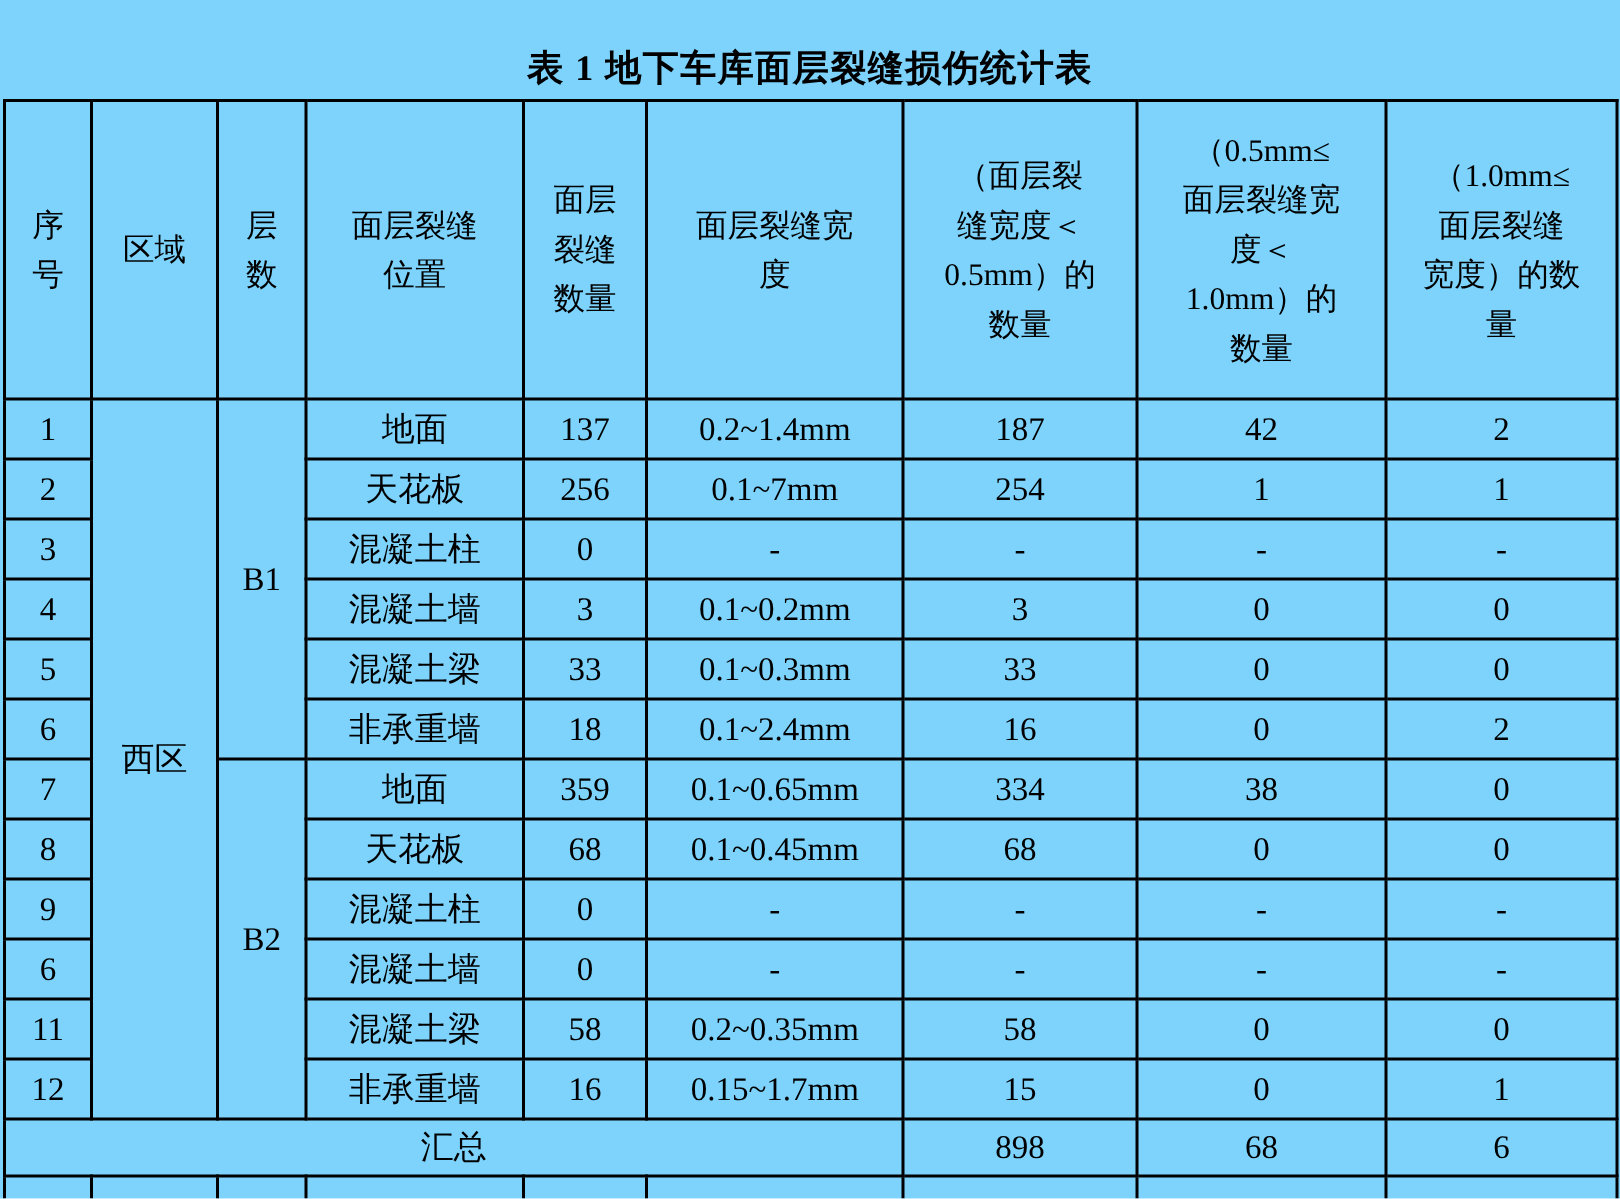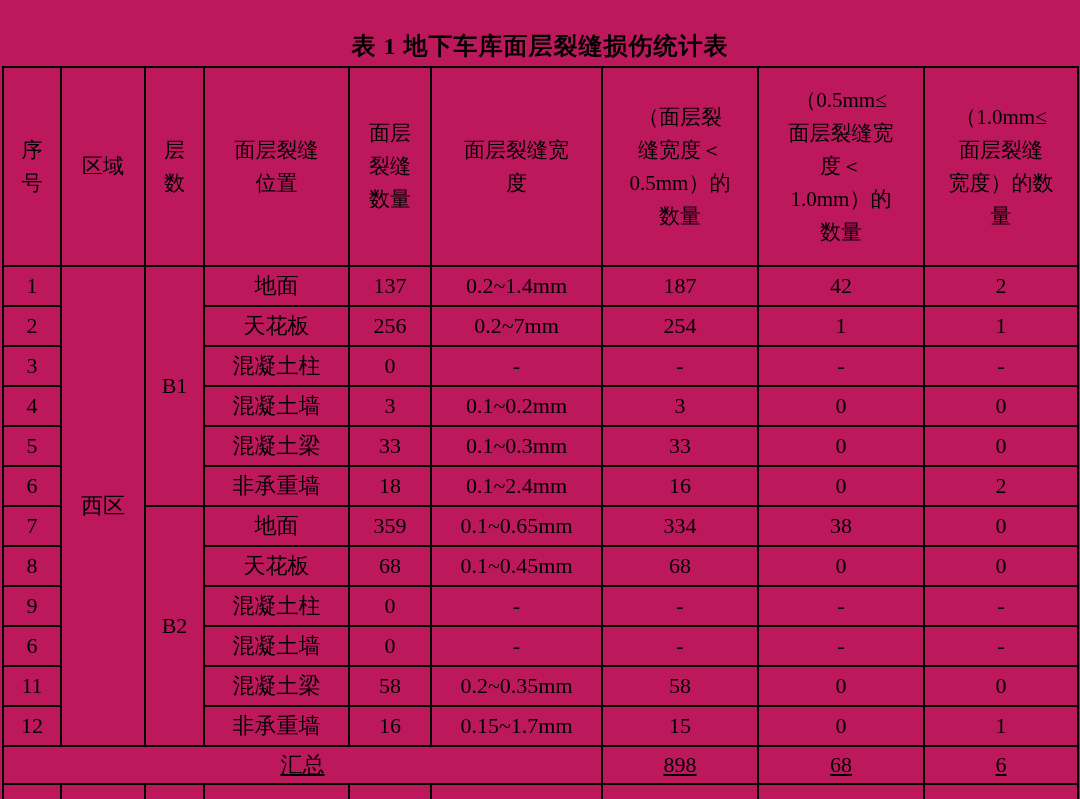--- a/index.html
+++ b/index.html
@@ -7,21 +7,21 @@
     padding: 0;
     background: #ffffff;
     font-family: "Liberation Serif", "DejaVu Serif", serif;
     color: #000000;
   }
   .page {
     position: relative;
     width: 1080px;
     height: 799px;
     overflow: hidden;
-    background: #be185d;
+    background: #7dd3fc;
   }
   .title {
     padding-top: 30px;
     height: 36px;
     text-align: center;
     font-weight: bold;
     font-size: 24px;
     line-height: 32px;
     letter-spacing: 1px;
   }
@@ -43,21 +43,21 @@
     font-size: 21px;
     line-height: 33px;
     white-space: pre-line;
   }
   table.stats td {
     font-size: 22px;
     line-height: 26px;
   }
   tr.header-row { height: 199px; }
   tr.data-row   { height: 40px;  }
-  tr.summary-row{ height: 38px; text-decoration: underline;  }
+  tr.summary-row{ height: 38px;  }
   tr.partial-row{ height: 40px;  }
 </style>
 </head>
 <body>
 
 <div class="page">
   <div class="title">表 1 地下车库面层裂缝损伤统计表</div>
 
   <table class="stats">
     <colgroup>
@@ -109,21 +109,21 @@
       <td>137</td>
       <td>0.2~1.4mm</td>
       <td>187</td>
       <td>42</td>
       <td>2</td>
     </tr>
     <tr class="data-row">
       <td>2</td>
       <td>天花板</td>
       <td>256</td>
-      <td>0.2~7mm</td>
+      <td>0.1~7mm</td>
       <td>254</td>
       <td>1</td>
       <td>1</td>
     </tr>
     <tr class="data-row">
       <td>3</td>
       <td>混凝土柱</td>
       <td>0</td>
       <td>-</td>
       <td>-</td>

